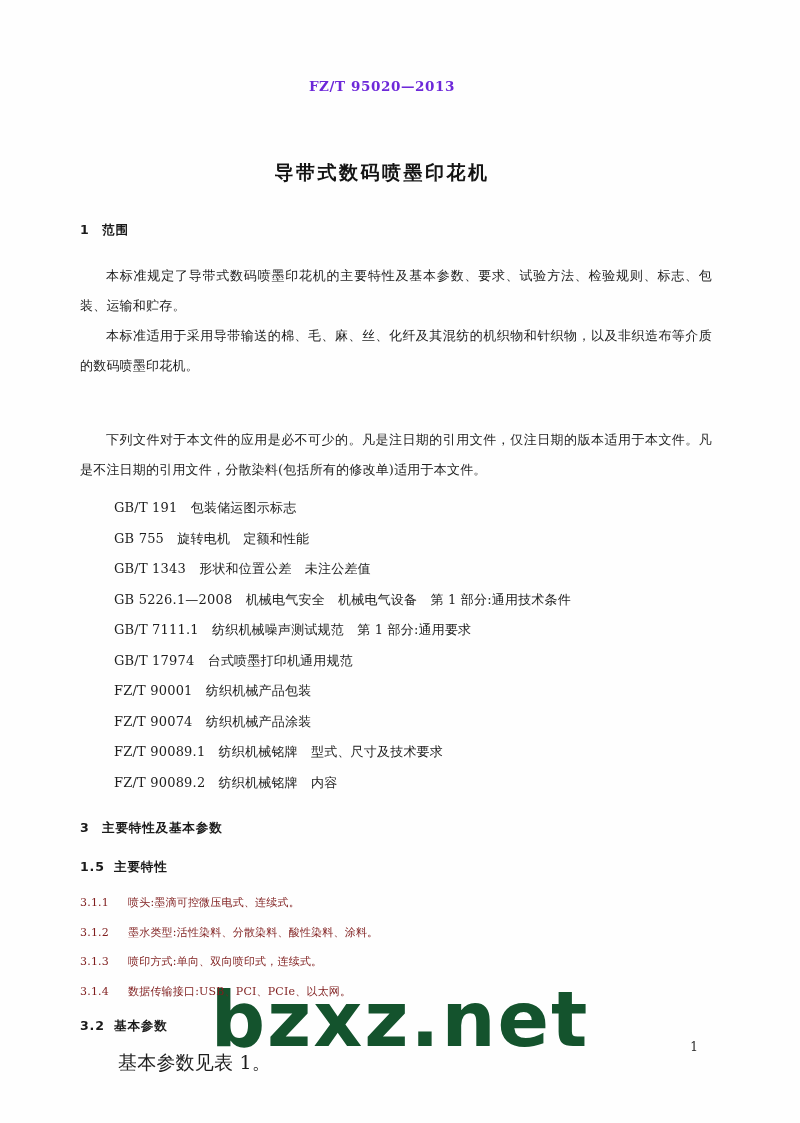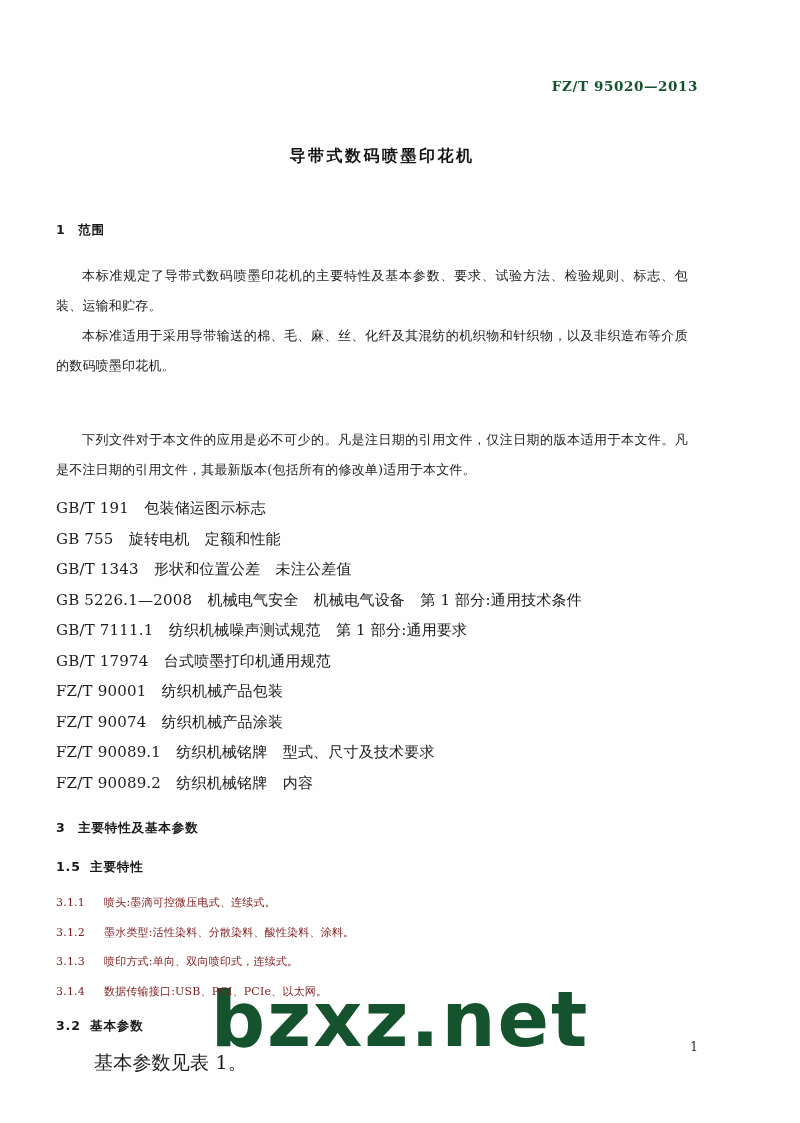--- a/index.html
+++ b/index.html
@@ -36,51 +36,51 @@
     letter-spacing: 2px;
     color: #14532d;
     user-select: none;
     pointer-events: none;
     z-index: 0;
   }
 
   
   .content {
     position: absolute;
-    left: 56px;
+    left: 80px;
     top: 0;
     width: 632px;
     z-index: 2;
   }
 
   
   .doc-header {
     position: absolute;
     left: 66px;
     top: 78px;
     width: 632px;
-    text-align: right;
+    text-align: center;
     font-family: "DejaVu Serif", "Liberation Serif", serif;
     font-weight: bold;
     font-size: 13.5px;
     letter-spacing: 0.6px;
-    color: #14532d;
+    color: #6d28d9;
     z-index: 2;
   }
 
   
   .doc-title {
     position: absolute;
     left: 66px;
-    top: 146px;
+    top: 160px;
     width: 632px;
     text-align: center;
     font-family: "DejaVu Sans", "Liberation Sans", sans-serif;
     font-weight: bold;
-    font-size: 16px;
+    font-size: 19px;
     letter-spacing: 2.5px;
     color: #141414;
     z-index: 2;
   }
 
   
   .clause-heading {
     font-family: "DejaVu Sans", "Liberation Sans", sans-serif;
     font-weight: bold;
     font-size: 12.6px;
@@ -109,22 +109,23 @@
     font-size: 13px;
     line-height: 30px;
     text-align: justify;
     text-justify: inter-ideograph;
     text-indent: 2em;
     letter-spacing: 0.2px;
     color: #1d1d1d;
   }
 
   .ref-item {
-    font-size: 15px;
+    font-size: 13px;
     line-height: 30.5px;
+    margin-left: 34px;
     letter-spacing: 0.2px;
     white-space: pre;
     color: #1d1d1d;
   }
 
   .numbered-item {
     font-size: 11px;
     line-height: 29.5px;
     letter-spacing: 0.2px;
     white-space: pre;
@@ -173,21 +174,21 @@
   <div class="content" style="top:222px;">
 
     <div class="clause-heading"><span class="num">1</span><span>范围</span></div>
     <div class="gap-sec"></div>
     <div class="para">本标准规定了导带式数码喷墨印花机的主要特性及基本参数、要求、试验方法、检验规则、标志、包装、运输和贮存。</div>
     <div class="para">本标准适用于采用导带输送的棉、毛、麻、丝、化纤及其混纺的机织物和针织物，以及非织造布等介质的数码喷墨印花机。</div>
 
     <div class="gap-sec"></div>
 
     <div class="gap-sec"></div>
-    <div class="para">下列文件对于本文件的应用是必不可少的。凡是注日期的引用文件，仅注日期的版本适用于本文件。凡是不注日期的引用文件，其最新版本(包括所有的修改单)适用于本文件。</div>
+    <div class="para">下列文件对于本文件的应用是必不可少的。凡是注日期的引用文件，仅注日期的版本适用于本文件。凡是不注日期的引用文件，分散染料(包括所有的修改单)适用于本文件。</div>
     <div class="gap-tiny"></div>
 
     <div class="ref-item">GB/T 191　包装储运图示标志</div>
     <div class="ref-item">GB 755　旋转电机　定额和性能</div>
     <div class="ref-item">GB/T 1343　形状和位置公差　未注公差值</div>
     <div class="ref-item">GB 5226.1—2008　机械电气安全　机械电气设备　第 1 部分:通用技术条件</div>
     <div class="ref-item">GB/T 7111.1　纺织机械噪声测试规范　第 1 部分:通用要求</div>
     <div class="ref-item">GB/T 17974　台式喷墨打印机通用规范</div>
     <div class="ref-item">FZ/T 90001　纺织机械产品包装</div>
     <div class="ref-item">FZ/T 90074　纺织机械产品涂装</div>

